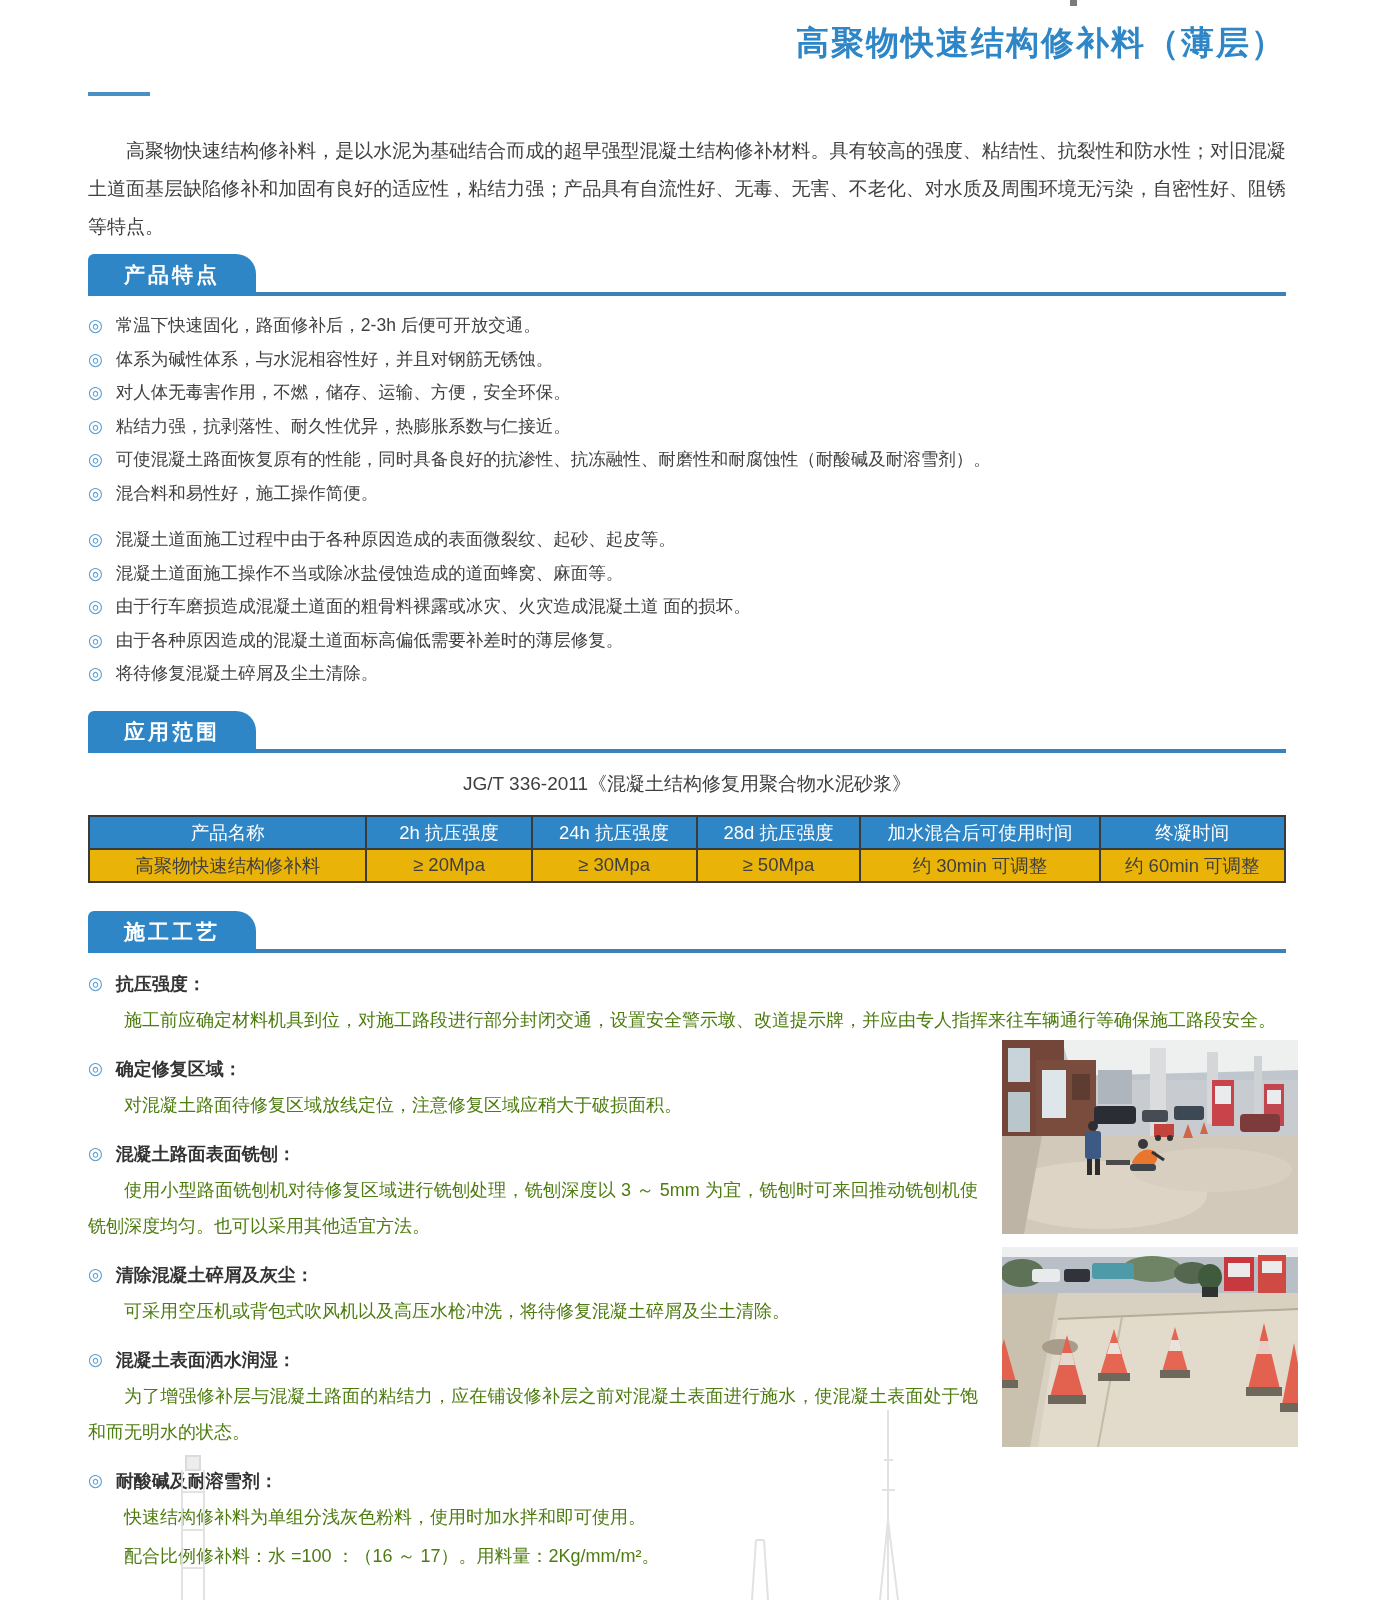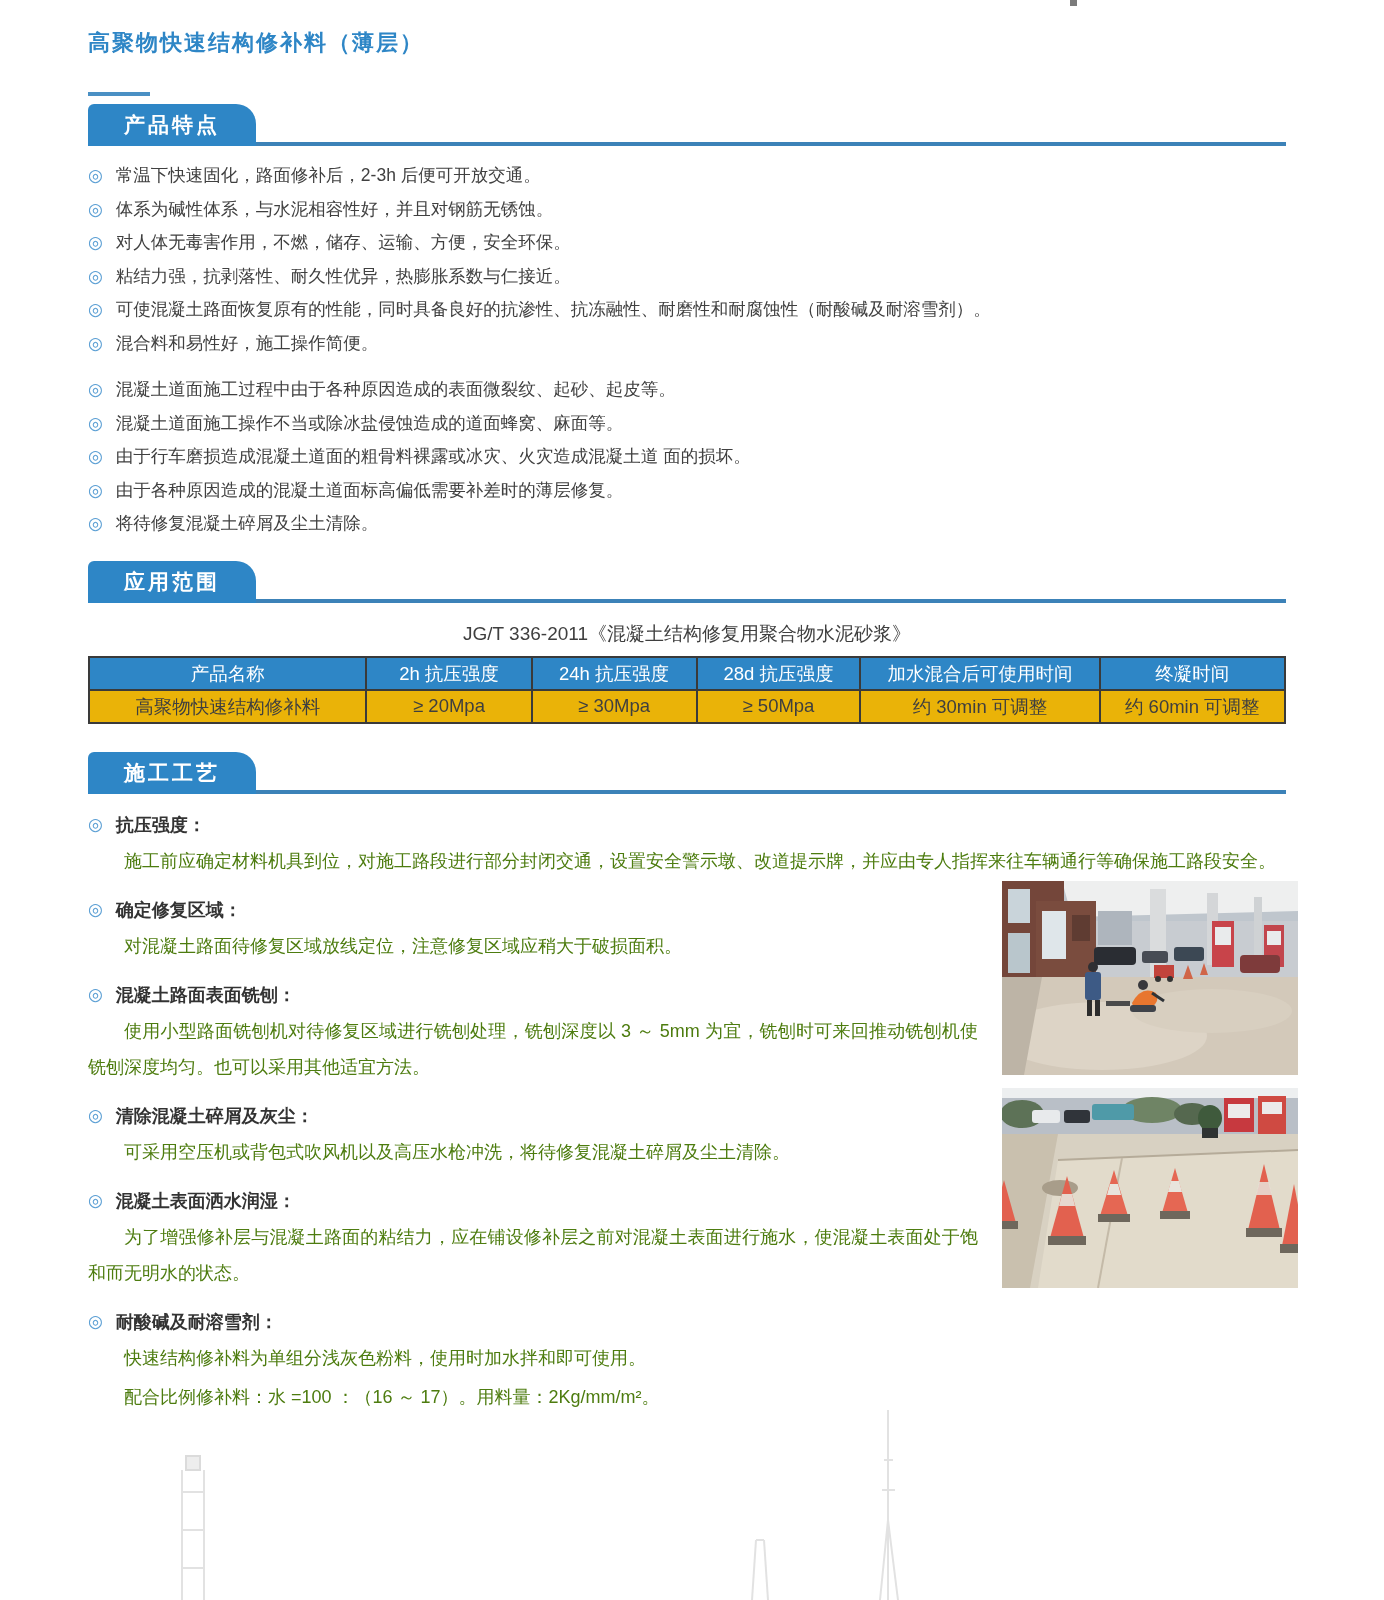--- a/index.html
+++ b/index.html
@@ -6,22 +6,22 @@
   html,body { background:#ffffff; }
   body {
     width:1384px; height:1600px; position:relative; overflow:hidden;
     font-family:"Liberation Sans","DejaVu Sans",sans-serif;
     color:#404040;
   }
   .page { position:relative; width:1384px; height:1600px; background:#fff; }
   .content { position:absolute; left:88px; top:0; width:1198px; }
 
   .page-title {
-    margin-top:22px; font-size:22px; font-weight:bold; color:#2E86C6;
-    letter-spacing:2px; line-height:42px;
+    margin-top:22px; font-size:33px; font-weight:bold; color:#2E86C6;
+    letter-spacing:2px; line-height:42px;text-align:right;
   }
   .title-underline { width:62px; height:4px; background:#4A90C4; margin-top:28px; }
 
   .intro {
     margin-top:36px; font-size:19px; line-height:38px; color:#404040;
     text-align:justify; text-indent:2em;
   }
 
   .section-head { position:relative; margin-top:10px; height:40px; border-bottom:4px solid #3C82B8; }
   .section-tab {
@@ -33,21 +33,21 @@
   .mt20 { margin-top:20px; }
   .mt22 { margin-top:22px; }
   .mt36 { margin-top:30px; }
 
   .blist { margin-top:13px; }
   .bitem { display:flex; align-items:flex-start; font-size:17.5px; color:#404040; line-height:33.5px; }
   .bullet { color:#5B9FD4; font-size:17px; margin-right:13px; flex:0 0 auto; }
 
   .std-caption { margin-top:18px; text-align:center; font-size:19px; color:#3F3F3F; }
 
-  table.perf { width:100%; margin-top:9px; border-collapse:collapse;padding-left:12px; }
+  table.perf { width:100%; margin-top:18px; border-collapse:collapse;padding-left:12px; }
   table.perf th, table.perf td {
     border:2px solid #3A3A3A; height:33px; text-align:center;
     font-size:18.5px; font-weight:normal; padding:0 4px;
   }
   table.perf th { background:#2E86C6; color:#ffffff; }
   table.perf td { background:#eab308; color:#3F3F3F; }
 
   .process { margin-top:0; }
   .pstep { display:flex; align-items:flex-start; margin-top:16px; font-size:18px; line-height:30px; }
   .pstep .bullet { line-height:30px; }
@@ -70,20 +70,21 @@
 <body>
 
 <div class="page">
   <div class="edge-artifact"></div>
 
   <div class="content">
 
     <div class="page-title">高聚物快速结构修补料（薄层）</div>
     <div class="title-underline"></div>
 
+    <p class="intro">高聚物快速结构修补料，是以水泥为基础结合而成的超早强型混凝土结构修补材料。具有较高的强度、粘结性、抗裂性和防水性；对旧混凝土道面基层缺陷修补和加固有良好的适应性，粘结力强；产品具有自流性好、无毒、无害、不老化、对水质及周围环境无污染，自密性好、阻锈等特点。</p>
 
     <div class="section-head">
       <div class="section-tab">产品特点</div>
     </div>
     <div class="blist">
       <div class="bitem">
           <span class="bullet">◎</span>
           <span>常温下快速固化，路面修补后，2-3h 后便可开放交通。</span>
         </div>
       <div class="bitem">

